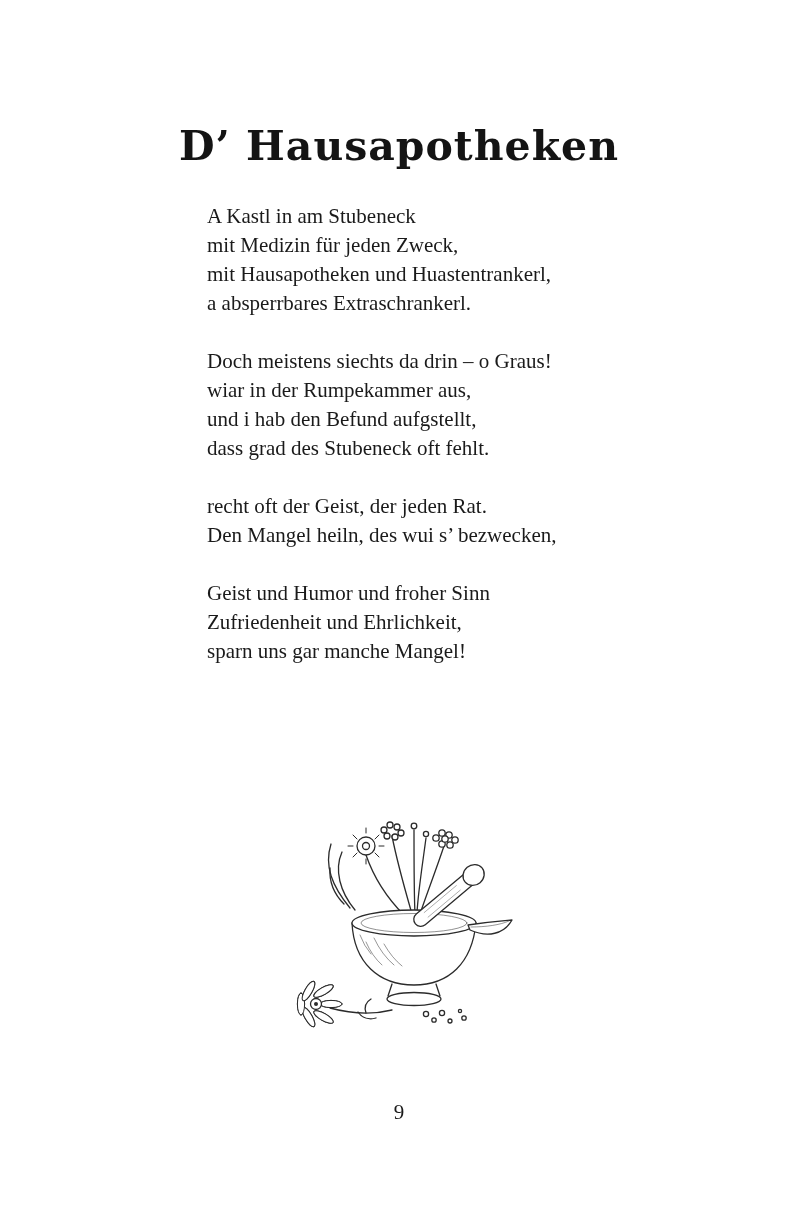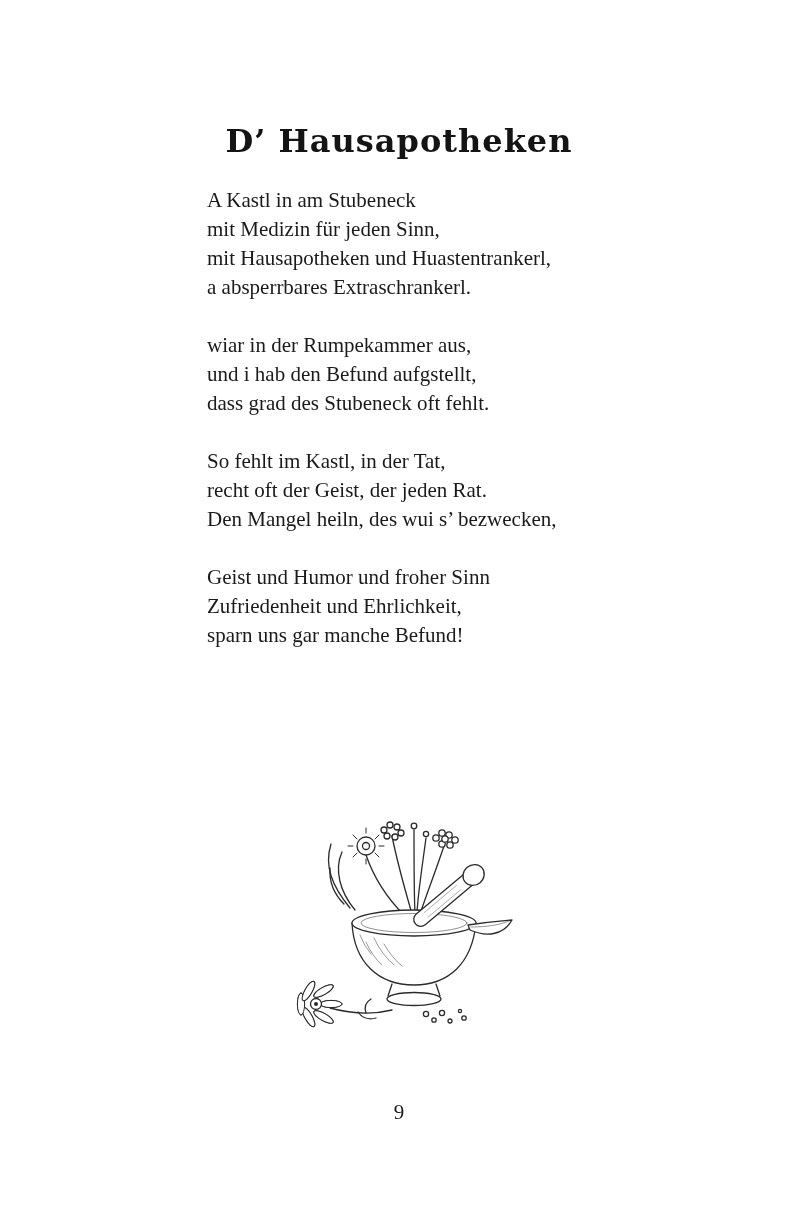--- a/index.html
+++ b/index.html
@@ -14,27 +14,27 @@
   }
   .title {
     position: absolute;
     top: 122px;
     left: 0;
     width: 100%;
     margin: 0;
     text-align: center;
     font-family: "DejaVu Serif", serif;
     font-weight: 700;
-    font-size: 32px;
+    font-size: 41px;
     letter-spacing: 1px;
     color: #141414;
   }
   .poem {
     position: absolute;
-    top: 186px;
+    top: 202px;
     left: 207px;
     width: 420px;
   }
   .stanza { margin: 0 0 29px 0; }
   .stanza p {
     margin: 0;
     font-size: 21px;
     line-height: 29px;
     color: #1a1a1a;
   }
@@ -59,38 +59,38 @@
 </head>
 <body>
 
 <div class="page">
 
   <h1 class="title">D’ Hausapotheken</h1>
 
   <div class="poem">
     <div class="stanza">
       <p>A Kastl in am Stubeneck</p>
-      <p>mit Medizin für jeden Sinn,</p>
+      <p>mit Medizin für jeden Zweck,</p>
       <p>mit Hausapotheken und Huastentrankerl,</p>
       <p>a absperrbares Extraschrankerl.</p>
     </div>
     <div class="stanza">
+      <p>Doch meistens siechts da drin – o Graus!</p>
       <p>wiar in der Rumpekammer aus,</p>
       <p>und i hab den Befund aufgstellt,</p>
       <p>dass grad des Stubeneck oft fehlt.</p>
     </div>
     <div class="stanza">
-      <p>So fehlt im Kastl, in der Tat,</p>
       <p>recht oft der Geist, der jeden Rat.</p>
       <p>Den Mangel heiln, des wui s’ bezwecken,</p>
     </div>
     <div class="stanza">
       <p>Geist und Humor und froher Sinn</p>
       <p>Zufriedenheit und Ehrlichkeit,</p>
-      <p>sparn uns gar manche Befund!</p>
+      <p>sparn uns gar manche Mangel!</p>
     </div>
   </div>
 
   <div class="illustration">
     <svg width="250" height="230" viewBox="0 0 250 230" fill="none" stroke="#2b2b2b" stroke-width="1.3" stroke-linecap="round" stroke-linejoin="round">
 
       <g>
         <path d="M76,100 C58,78 50,58 57,36"></path>
         <path d="M81,102 C66,84 60,62 68,44"></path>
         <path d="M70,96 C60,86 55,74 56,60"></path>

